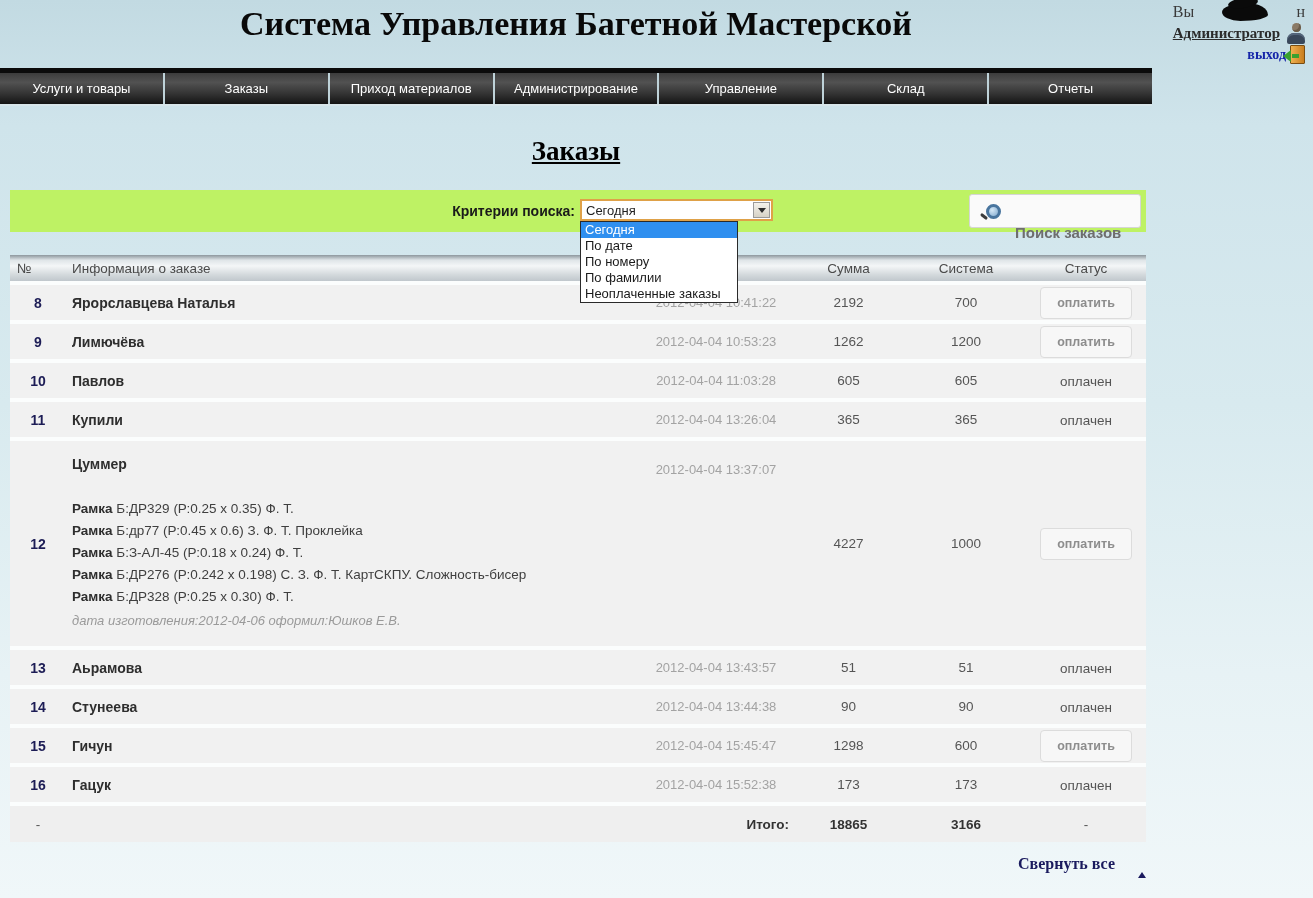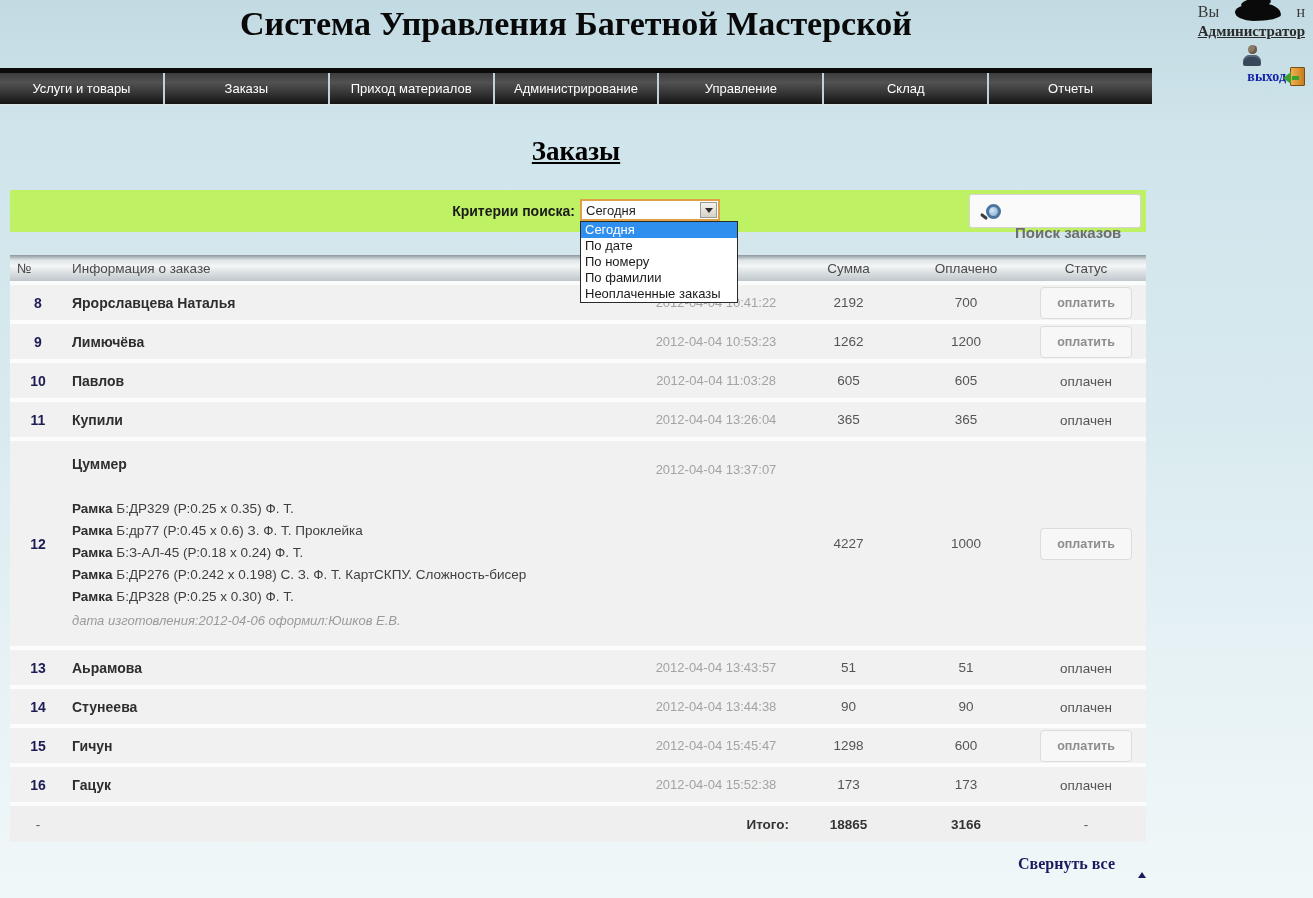--- a/index.html
+++ b/index.html
@@ -14,21 +14,21 @@
   .header-title {
     width:1152px; text-align:center; padding-top:5px;
     font-family:"Liberation Serif", serif; font-weight:bold; font-size:34px; color:#090909;
   }
   .user-block { position:absolute; top:3px; right:8px; text-align:right; font-family:"Liberation Serif", serif; }
   .user-line1 { display:flex; align-items:center; justify-content:space-between; gap:3px; font-size:16px; color:#3a3a3a; }
   .scribble { display:inline-block; width:46px; height:18px; background:#0a0a0a;
               border-radius:55% 45% 60% 40% / 50% 65% 35% 50%; position:relative; }
   .scribble::after { content:''; position:absolute; left:6px; top:-5px; width:30px; height:10px;
               background:#0a0a0a; border-radius:50%; transform:rotate(-8deg); }
-  .admin-line { margin-top:2px; display:flex; align-items:center; justify-content:flex-end; gap:5px;flex-direction:column; }
+  .admin-line { margin-top:2px; display:flex; align-items:center; justify-content:flex-end; gap:5px; }
   .admin-link { font-weight:bold; text-decoration:underline; color:#2b2b2b; font-size:15px; cursor:pointer; }
   .person-icon { width:20px; height:21px; position:relative; display:inline-block; }
   .person-icon::before { content:''; position:absolute; top:0; left:7px; width:9px; height:9px;
               border-radius:50%; background:#8a7a66; box-shadow:inset -2px -2px 0 #6b5c4a; }
   .person-icon::after { content:''; position:absolute; bottom:0; left:2px; width:18px; height:11px;
               border-radius:7px 7px 2px 2px; background:#39475a; box-shadow:inset 0 2px 0 #55667c; }
   .logout-line { margin-top:1px; display:flex; align-items:center; justify-content:flex-end; gap:4px; }
   .logout-link { color:#1626a9; font-weight:bold; font-size:14px; cursor:pointer; }
   .door-icon { width:15px; height:19px; background:linear-gradient(90deg,#f0b050,#c87d1e);
               border:1px solid #7a4d12; border-radius:1px; position:relative; display:inline-block; }
@@ -44,21 +44,21 @@
   }
   .nav-item:first-child { border-left:none; }
   
   .page-title {
     width:1152px; text-align:center; margin-top:30px;
     font-family:"Liberation Serif", serif; font-size:27px; font-weight:bold; text-decoration:underline; color:#000;
   }
   
   .search-panel { position:relative; width:1136px; margin:23px 0 0 10px; height:42px; background:#bef264; }
   .search-label { position:absolute; top:13px; right:571px; font-weight:bold; font-size:14px; color:#1a1a1a; }
-  .select-wrap { position:absolute; left:570px; top:9px; width:140px; z-index:30; font-size:13px; }
+  .select-wrap { position:absolute; left:570px; top:9px; width:193px; z-index:30; font-size:13px; }
   .select-box { height:22px; background:#fff; border:2px solid #dfa148; display:flex; align-items:center; cursor:pointer; }
   .select-value { flex:1; padding-left:4px; color:#1f1f1f; }
   .select-arrow-btn { width:17px; height:16px; margin-right:1px; border:1px solid #9a9a9a;
     background:linear-gradient(180deg,#f4f2ec,#d6d2c6); display:flex; align-items:center; justify-content:center; }
   .select-arrow-btn::after { content:''; border-left:4px solid transparent; border-right:4px solid transparent; border-top:5px solid #2d2d2d; }
   .dd-list { position:absolute; top:22px; left:0; width:158px; background:#fff; border:1px solid #2a2a2a; }
   .dd-item { height:16px; line-height:16px; padding-left:4px; color:#1a1a1a; font-size:13px; cursor:pointer; white-space:nowrap; }
   .dd-item.selected { background:#2f8fef; color:#fff; }
   .search-btn { position:absolute; top:4px; right:5px; width:172px; height:34px; background:#fafafa;
     border:1px solid #d5d5d5; border-radius:3px; display:flex; align-items:center; gap:14px; padding-left:16px; cursor:pointer; }
@@ -166,21 +166,21 @@
     <span class="search-btn-label">Поиск заказов</span>
   </div>
 </div>
 
 <div class="table">
   <div class="t-header">
     <div class="th-num">№</div>
     <div class="th-info">Информация о заказе</div>
     <div class="th-center"></div>
     <div class="th-center">Сумма</div>
-    <div class="th-center">Оплачено</div>
+    <div class="th-center">Система</div>
     <div class="th-center">Статус</div>
   </div>
   <div>
       <div class="t-row">
     <div class="cell-num">8</div>
     <div class="cell-info">
       <div class="row-name">Ярорславцева Наталья</div>
 
     </div>
     <div class="cell-date">2012-04-04 10:41:22</div>

